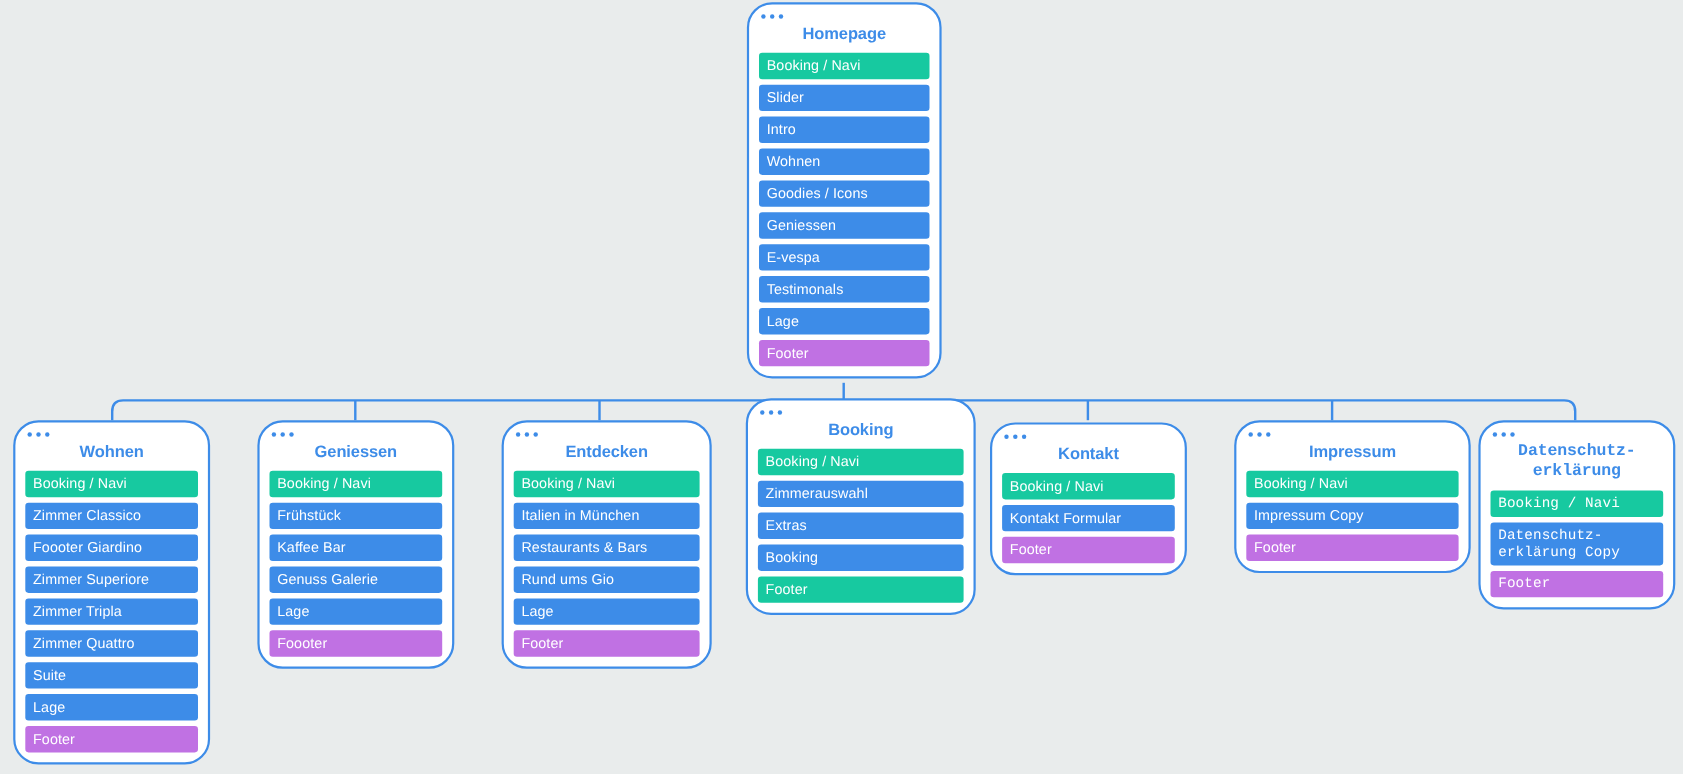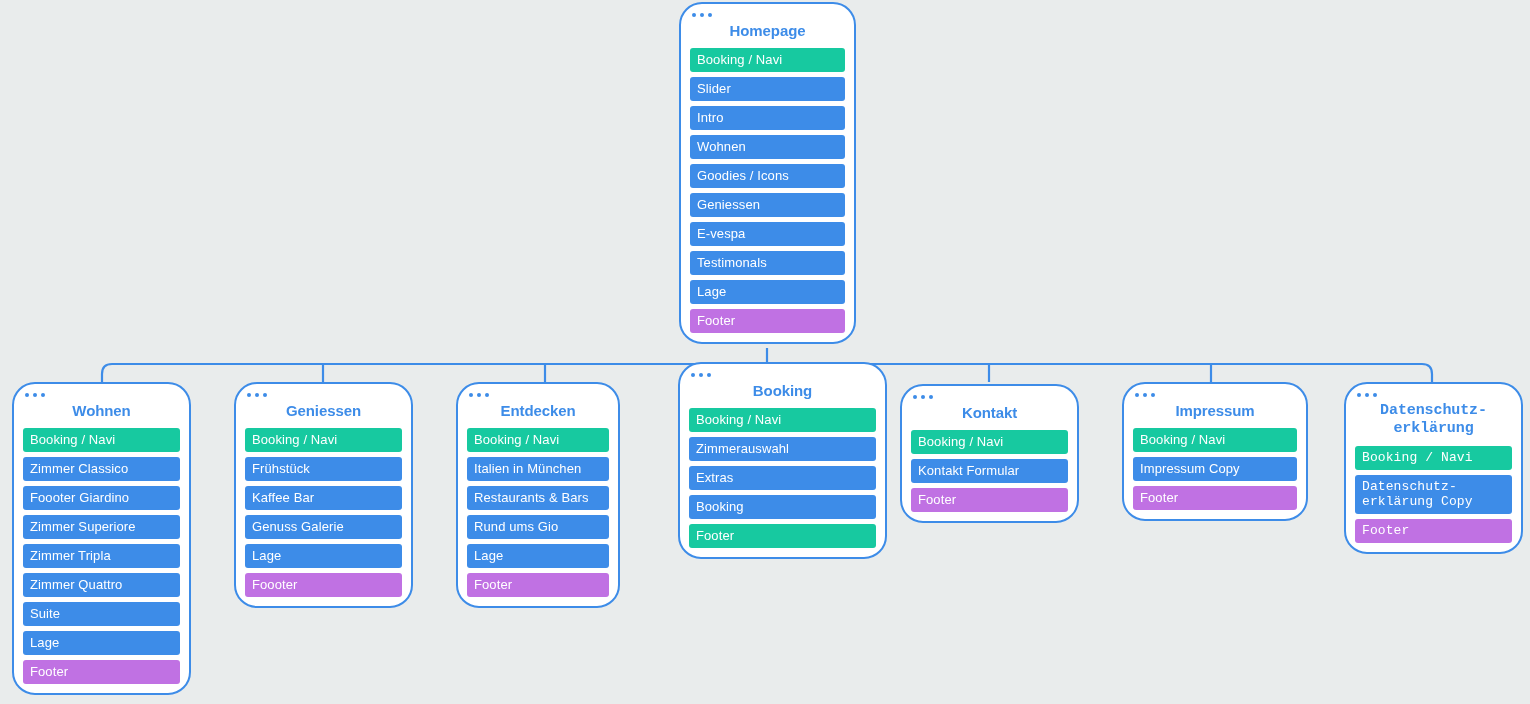--- a/index.html
+++ b/index.html
@@ -160,21 +160,21 @@
     <div class="rows">
         <div class="row teal">Booking / Navi</div>
         <div class="row blue">Frühstück</div>
         <div class="row blue">Kaffee Bar</div>
         <div class="row blue">Genuss Galerie</div>
         <div class="row blue">Lage</div>
         <div class="row purple">Foooter</div>
       </div>
   </div>
 
-  <div class="card" style="left:456px; top:382px; width:164px;">
+  <div class="card" style="left:456px; top:382px; width:191px;">
     <div class="card-dots">
         <i></i>
         <i></i>
         <i></i>
       </div>
     <div class="card-title">Entdecken</div>
     <div class="rows">
         <div class="row teal">Booking / Navi</div>
         <div class="row blue">Italien in München</div>
         <div class="row blue">Restaurants &amp; Bars</div>
@@ -207,21 +207,21 @@
         <i></i>
       </div>
     <div class="card-title">Kontakt</div>
     <div class="rows">
         <div class="row teal">Booking / Navi</div>
         <div class="row blue">Kontakt Formular</div>
         <div class="row purple">Footer</div>
       </div>
   </div>
 
-  <div class="card" style="left:1122px; top:382px; width:186px;">
+  <div class="card" style="left:1122px; top:382px; width:215px;">
     <div class="card-dots">
         <i></i>
         <i></i>
         <i></i>
       </div>
     <div class="card-title">Impressum</div>
     <div class="rows">
         <div class="row teal">Booking / Navi</div>
         <div class="row blue">Impressum Copy</div>
         <div class="row purple">Footer</div>

